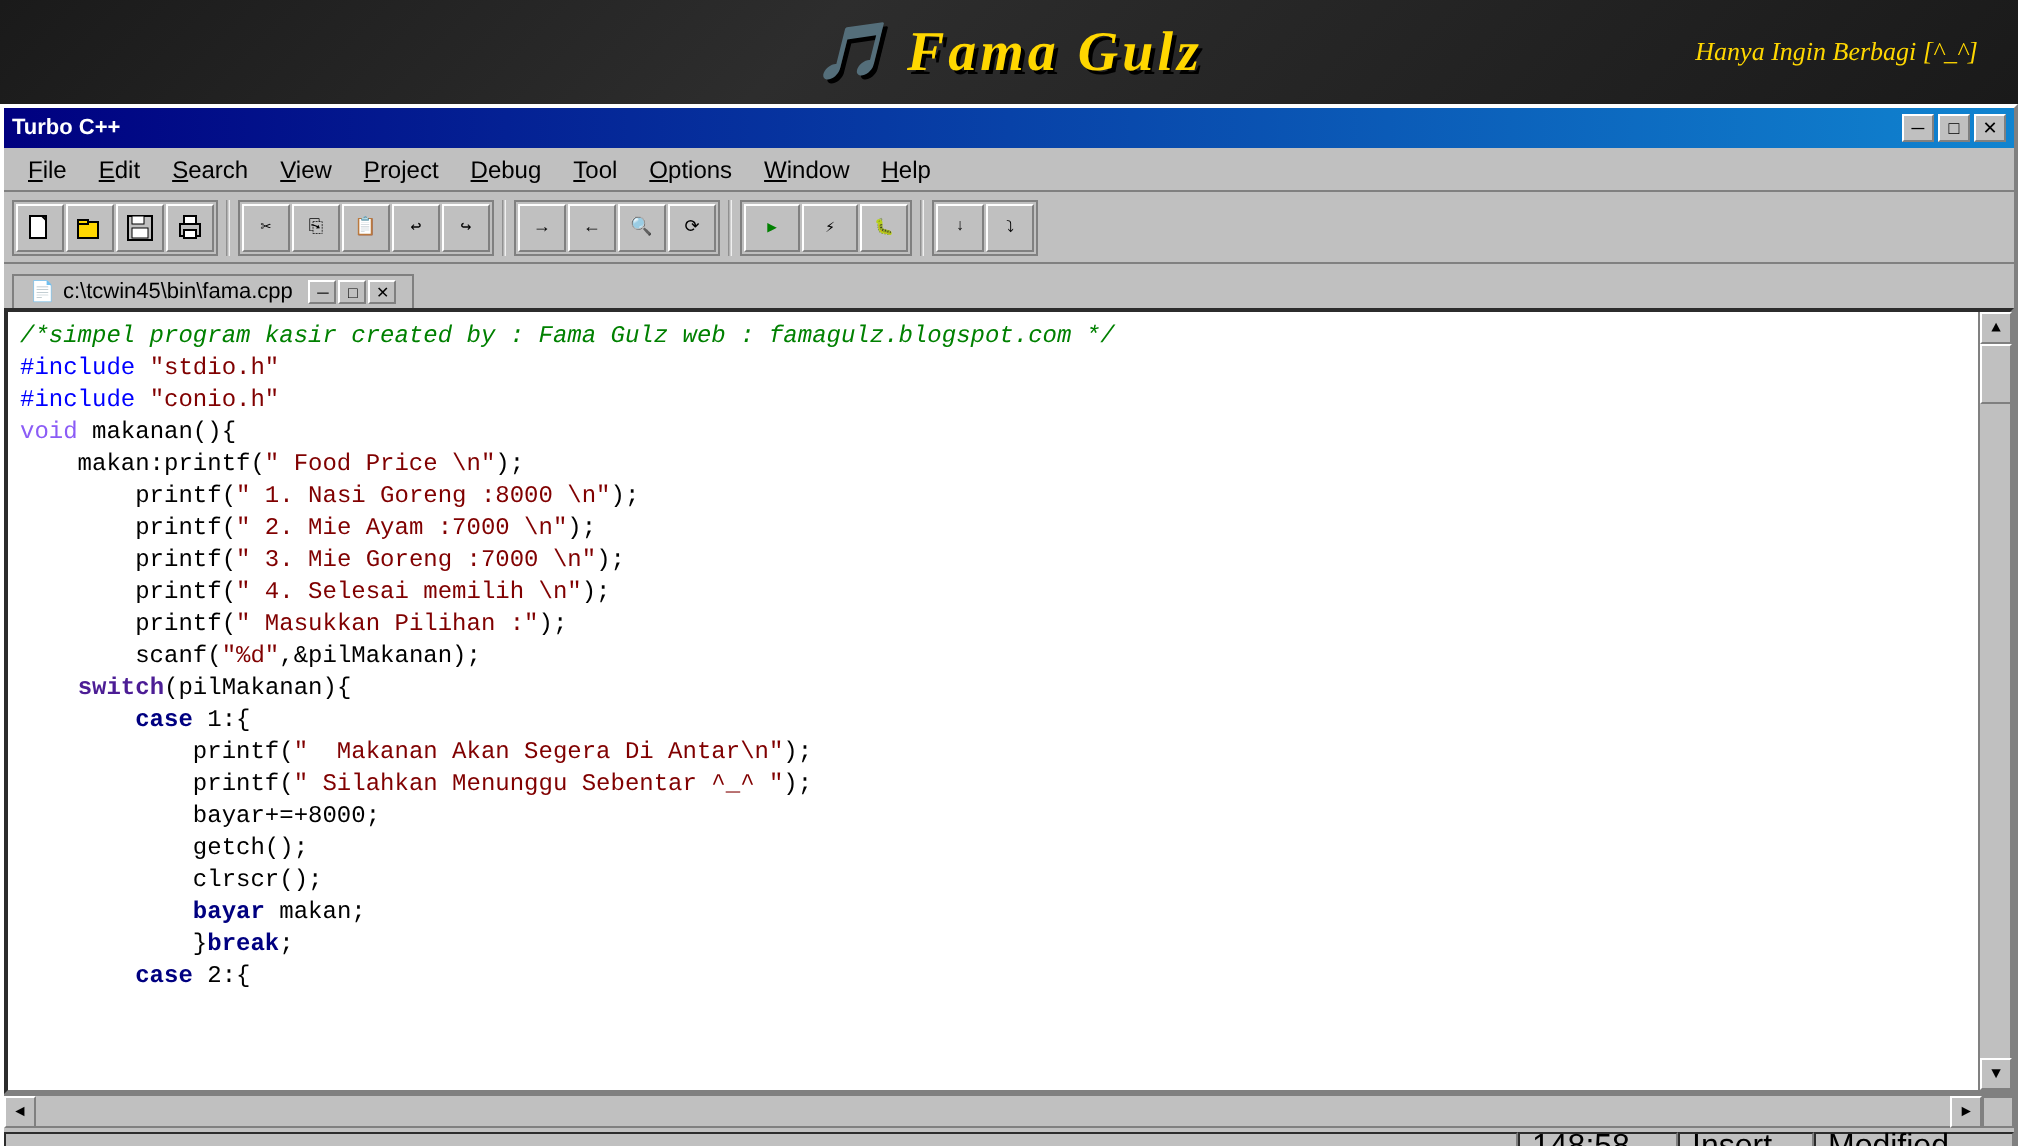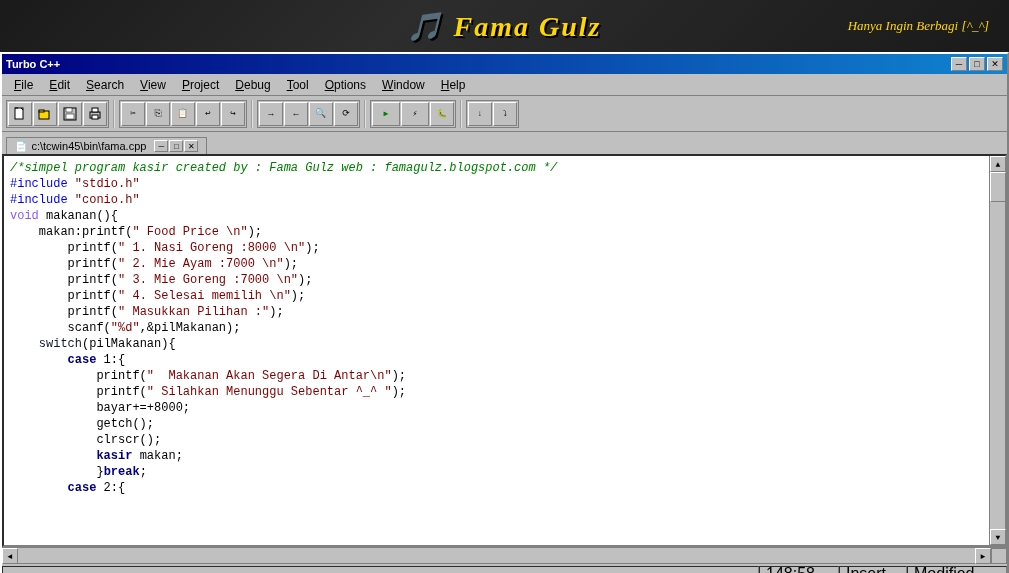--- a/index.html
+++ b/index.html
@@ -383,28 +383,28 @@
         <div class="code-line"><span style="color:#0000ff;">#include </span><span style="color:#800000;">"stdio.h"</span></div>
         <div class="code-line"><span style="color:#0000ff;">#include </span><span style="color:#800000;">"conio.h"</span></div>
         <div class="code-line"><span style="color:#8b5cf6;font-weight:normal;">void</span> makanan(){</div>
         <div class="code-line">    makan:printf(<span style="color:#800000;">" Food Price \n"</span>);</div>
         <div class="code-line">        printf(<span style="color:#800000;">" 1. Nasi Goreng :8000 \n"</span>);</div>
         <div class="code-line">        printf(<span style="color:#800000;">" 2. Mie Ayam :7000 \n"</span>);</div>
         <div class="code-line">        printf(<span style="color:#800000;">" 3. Mie Goreng :7000 \n"</span>);</div>
         <div class="code-line">        printf(<span style="color:#800000;">" 4. Selesai memilih \n"</span>);</div>
         <div class="code-line">        printf(<span style="color:#800000;">" Masukkan Pilihan :"</span>);</div>
         <div class="code-line">        scanf(<span style="color:#800000;">"%d"</span>,&amp;pilMakanan);</div>
-        <div class="code-line">    <span style="color:#0f172a;font-weight:normal;">switch</span>(pilMakanan){</div>
+        <div class="code-line">    <span style="color:#4c1d95;font-weight:bold;">switch</span>(pilMakanan){</div>
         <div class="code-line">        <span style="color:#000080;font-weight:bold;">case</span> 1:{</div>
         <div class="code-line">            printf(<span style="color:#800000;">"  Makanan Akan Segera Di Antar\n"</span>);</div>
         <div class="code-line">            printf(<span style="color:#800000;">" Silahkan Menunggu Sebentar ^_^ "</span>);</div>
         <div class="code-line">            bayar+=+8000;</div>
         <div class="code-line">            getch();</div>
         <div class="code-line">            clrscr();</div>
-        <div class="code-line">            <span style="color:#000080;font-weight:bold;">kasir</span> makan;</div>
+        <div class="code-line">            <span style="color:#000080;font-weight:bold;">bayar</span> makan;</div>
         <div class="code-line">            }<span style="color:#000080;font-weight:bold;">break</span>;</div>
         <div class="code-line">        <span style="color:#000080;font-weight:bold;">case</span> 2:{</div>
       </div>
     <div class="scrollbar-v">
       <div class="scrollbar-btn">▲</div>
       <div class="scrollbar-track">
         <div class="scrollbar-thumb"></div>
       </div>
       <div class="scrollbar-btn">▼</div>
     </div>

